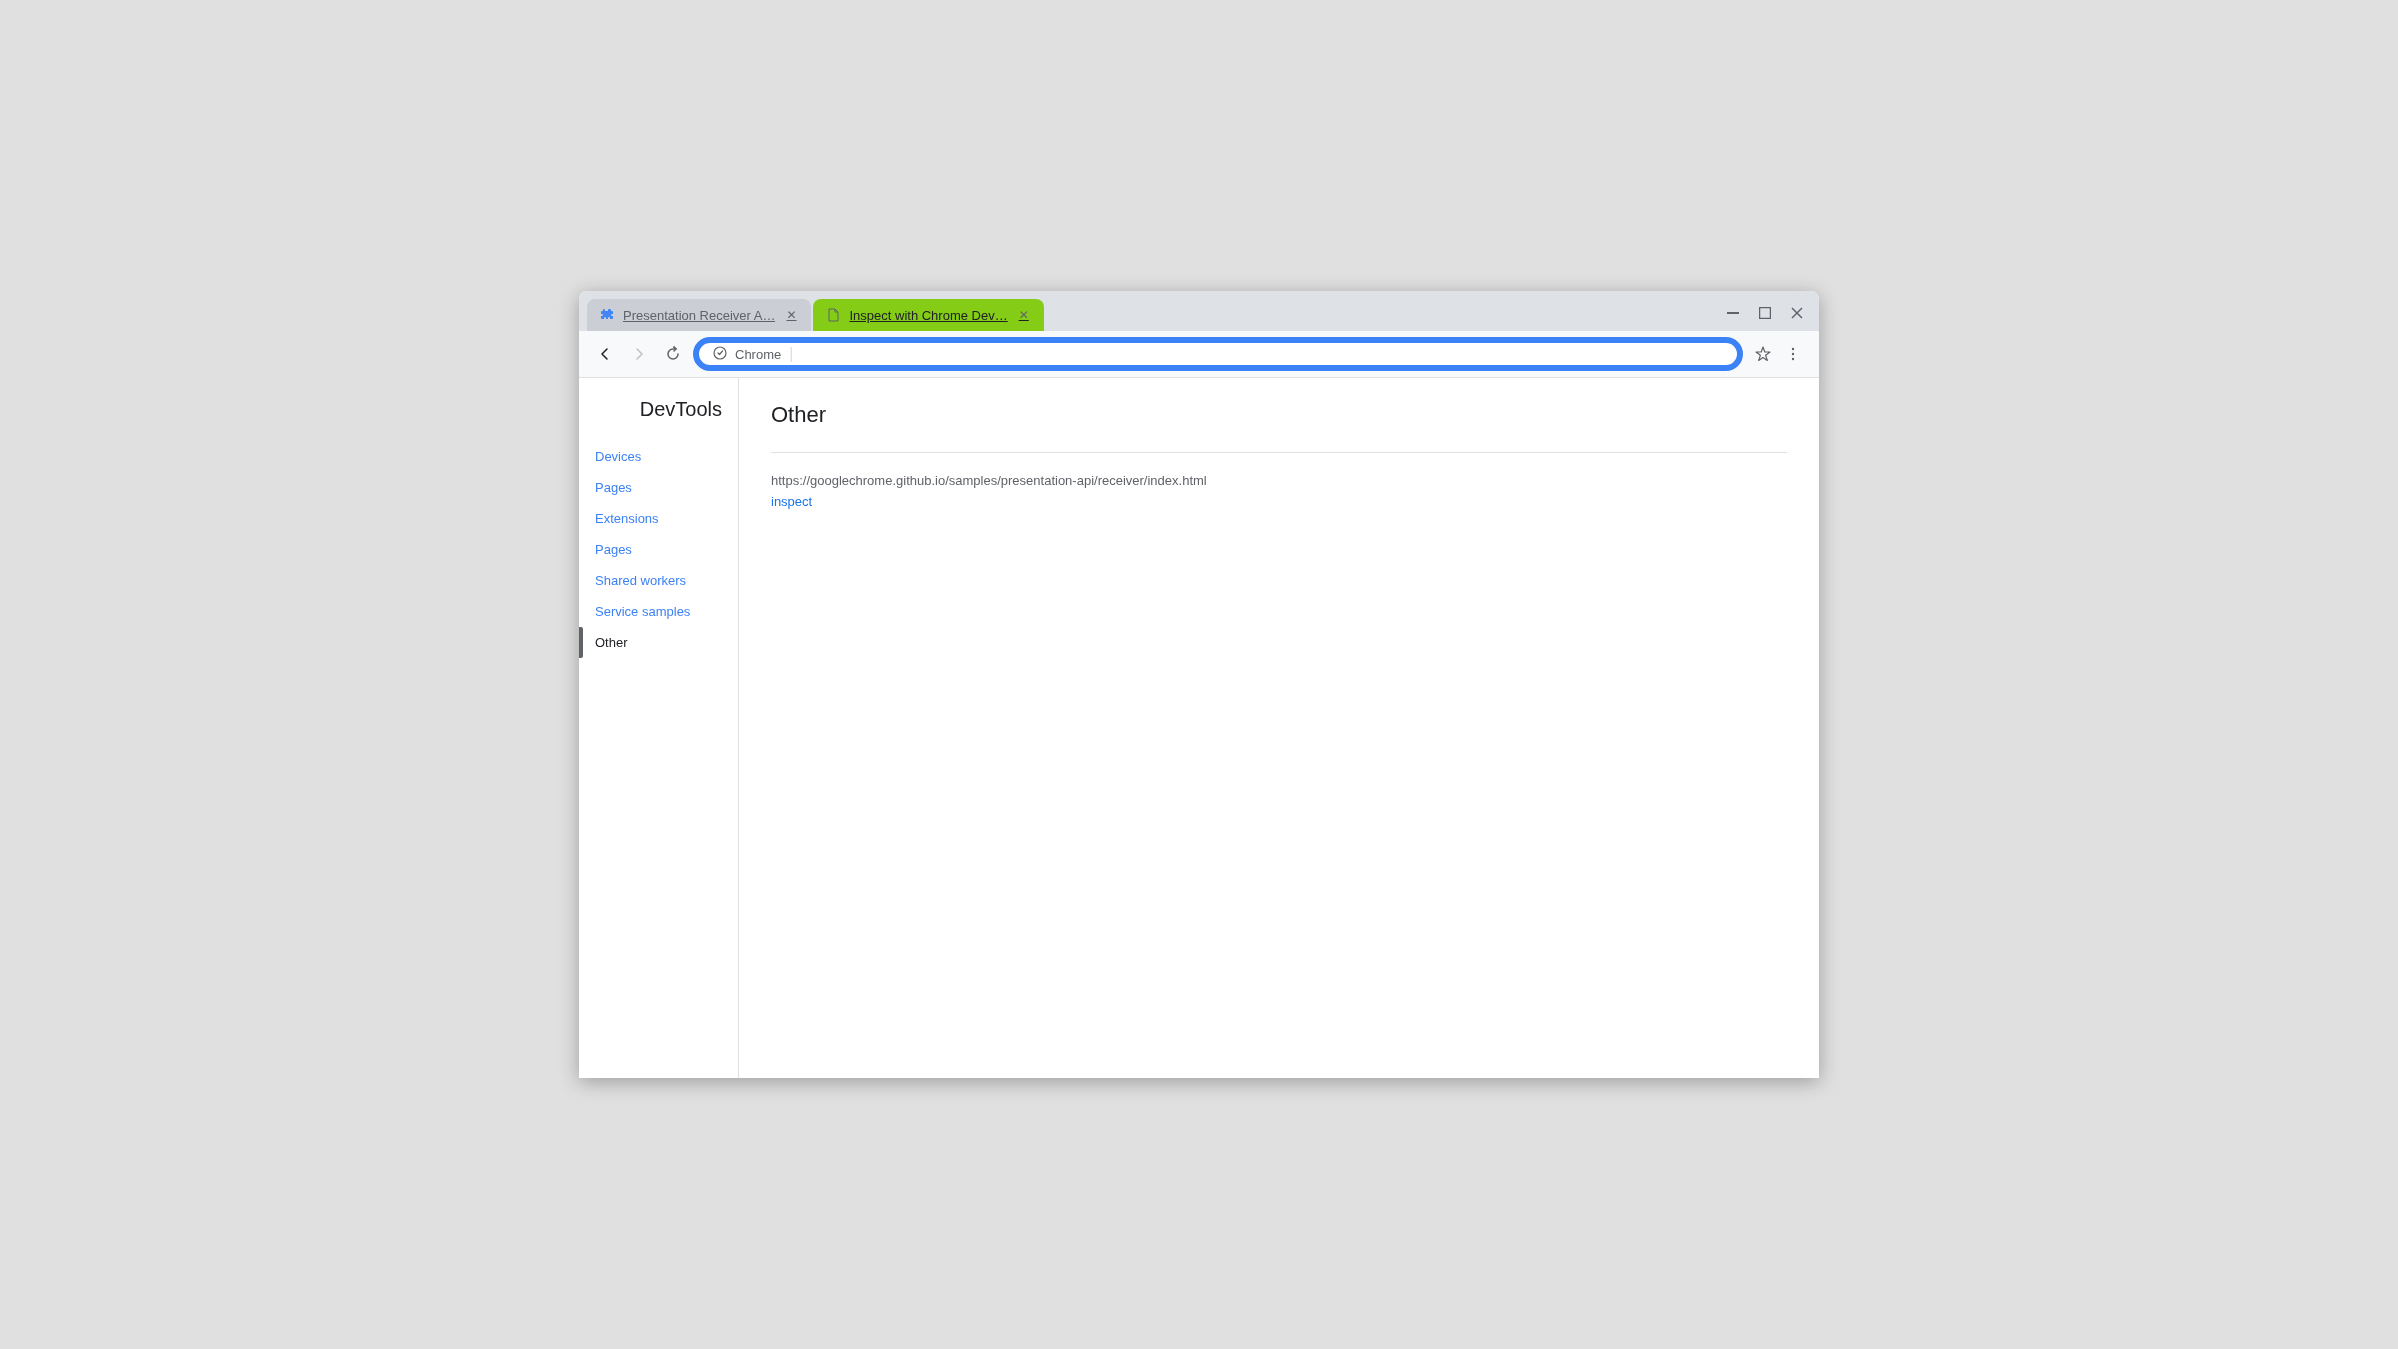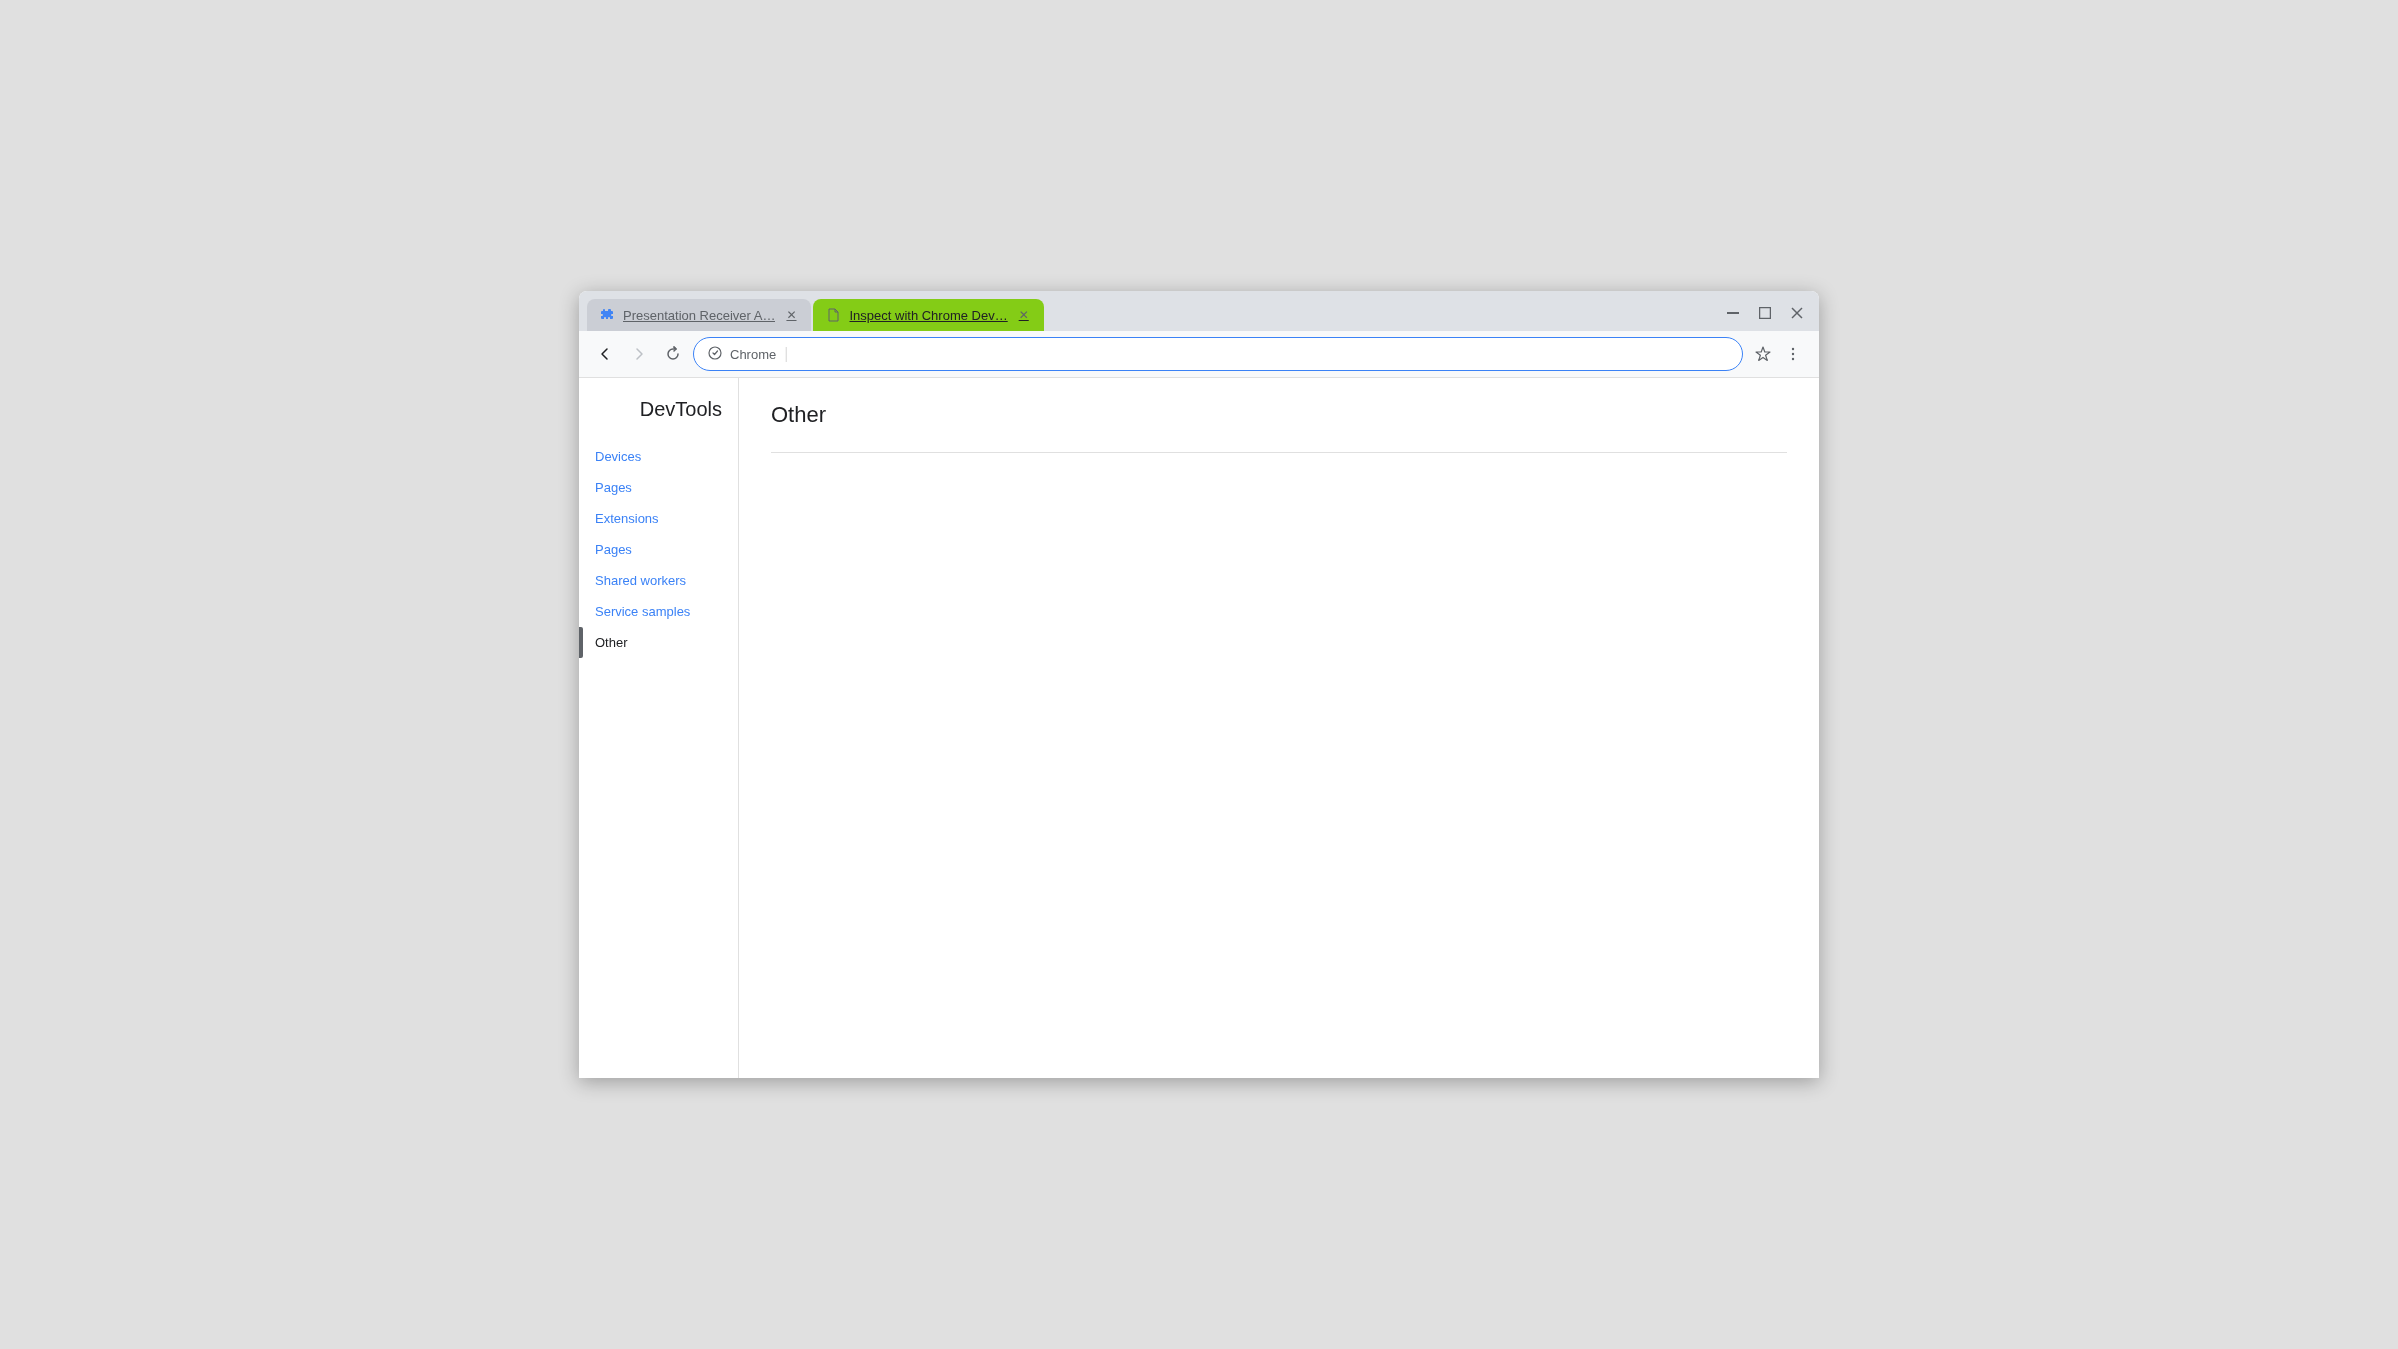--- a/index.html
+++ b/index.html
@@ -123,21 +123,21 @@
     .nav-btn.disabled {
       color: #bdc1c6;
       cursor: default;
     }
 
     .address-bar {
       flex: 1;
       display: flex;
       align-items: center;
       background: #fff;
-      border: 1px solid #3b82f6;
+      border: 6px solid #3b82f6;
       border-radius: 20px;
       padding: 5px 14px;
       gap: 8px;
       height: 34px;
     }
 
     .security-icon {
       color: #5f6368;
       font-size: 14px;
     }
@@ -375,15 +375,19 @@
         </li>
         <li class="sidebar-item active">
           <span>Other</span>
         </li>
       </ul>
     </div>
 
     <div class="content">
       <h1 class="page-title">Other</h1>
       <hr class="divider">
+      <div class="inspect-item">
+        <div class="inspect-url">https://googlechrome.github.io/samples/presentation-api/receiver/index.html</div>
+        <a class="inspect-link" href="#">inspect</a>
+      </div>
     </div>
   </div>
 </div>
 
 </body></html>

